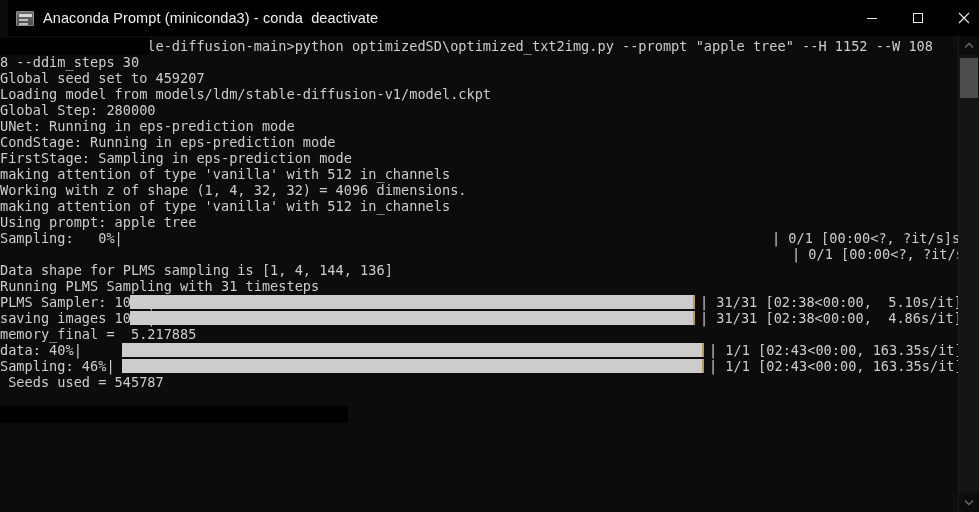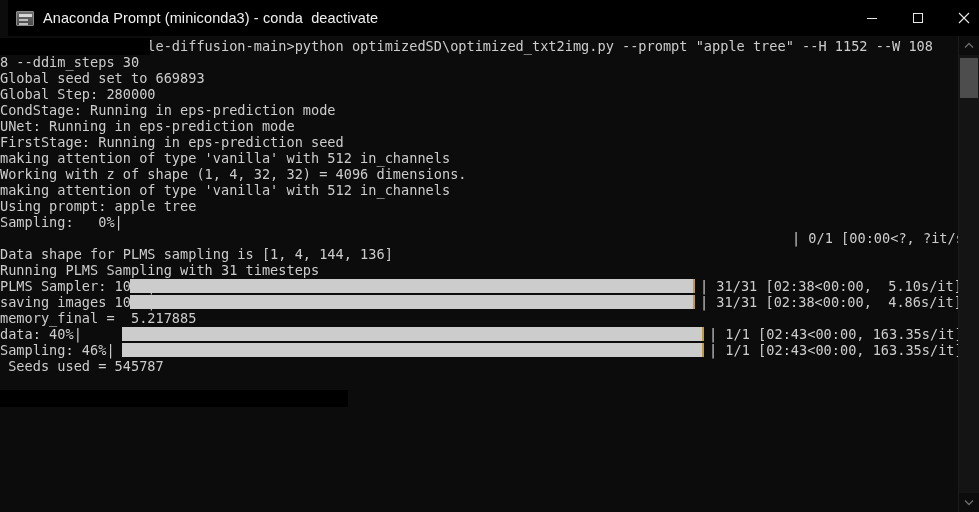--- a/index.html
+++ b/index.html
@@ -185,30 +185,31 @@
         <svg width="12" height="12" viewBox="0 0 12 12">
             <path d="M1 1 L11 11 M11 1 L1 11" stroke="currentColor" stroke-width="1.1" fill="none"></path>
           </svg>
       </div>
     </div>
   </div>
 
   <div id="console">
       <div class="line"><span class="txt">              stable-diffusion-main&gt;python optimizedSD\optimized_txt2img.py --prompt "apple tree" --H 1152 --W 108</span><div class="mask-inline" style="width: 150px;"></div></div>
       <div class="line"><span class="txt">8 --ddim_steps 30</span></div>
-      <div class="line"><span class="txt">Global seed set to 669893</span></div>
+      <div class="line"><span class="txt">Global seed set to 459207</span></div>
+      <div class="line"><span class="txt">Loading model from models/ldm/stable-diffusion-v1/model.ckpt</span></div>
       <div class="line"><span class="txt">Global Step: 280000</span></div>
+      <div class="line"><span class="txt">UNet: Running in eps-prediction mode</span></div>
       <div class="line"><span class="txt">CondStage: Running in eps-prediction mode</span></div>
-      <div class="line"><span class="txt">UNet: Running in eps-prediction mode</span></div>
-      <div class="line"><span class="txt">FirstStage: Running in eps-prediction seed</span></div>
+      <div class="line"><span class="txt">FirstStage: Sampling in eps-prediction mode</span></div>
       <div class="line"><span class="txt">making attention of type 'vanilla' with 512 in_channels</span></div>
       <div class="line"><span class="txt">Working with z of shape (1, 4, 32, 32) = 4096 dimensions.</span></div>
       <div class="line"><span class="txt">making attention of type 'vanilla' with 512 in_channels</span></div>
       <div class="line"><span class="txt">Using prompt: apple tree</span></div>
-      <div class="line"><span class="txt">Sampling:   0%|</span></div>
+      <div class="line"><span class="txt">Sampling:   0%|</span><span style="position: absolute; left: 772px; top: 0px; white-space: pre;">| 0/1 [00:00&lt;?, ?it/s]s</span></div>
       <div class="line"><span style="position: absolute; left: 779px; top: 0px; white-space: pre; margin-left: 13px;">| 0/1 [00:00&lt;?, ?it/s]</span></div>
       <div class="line"><span class="txt">Data shape for PLMS sampling is [1, 4, 144, 136]</span></div>
       <div class="line"><span class="txt">Running PLMS Sampling with 31 timesteps</span></div>
       <div class="line"><div class="pbar" style="left: 130px; width: 563px; background: rgb(204, 204, 204);"></div><div class="pbar-cap" style="left: 693px; background: rgb(193, 154, 67);"></div><span class="txt">PLMS Sampler: 100%|</span><span style="position: absolute; left: 700px; top: 0px; white-space: pre;">| 31/31 [02:38&lt;00:00,  5.10s/it]</span></div>
       <div class="line"><div class="pbar" style="left: 130px; width: 563px; background: rgb(204, 204, 204);"></div><div class="pbar-cap" style="left: 693px; background: rgb(193, 154, 67);"></div><span class="txt">saving images 100%|</span><span style="position: absolute; left: 700px; top: 0px; white-space: pre;">| 31/31 [02:38&lt;00:00,  4.86s/it]</span></div>
       <div class="line"><span class="txt">memory_final =  5.217885</span></div>
       <div class="line"><div class="pbar" style="left: 122px; width: 580px; background: rgb(204, 204, 204);"></div><div class="pbar-cap" style="left: 702px; background: rgb(193, 154, 67);"></div><span class="txt">data: 40%|</span><span style="position: absolute; left: 709px; top: 0px; white-space: pre;">| 1/1 [02:43&lt;00:00, 163.35s/it]</span></div>
       <div class="line"><div class="pbar" style="left: 122px; width: 580px; background: rgb(204, 204, 204);"></div><div class="pbar-cap" style="left: 702px; background: rgb(193, 154, 67);"></div><span class="txt">Sampling: 46%|</span><span style="position: absolute; left: 709px; top: 0px; white-space: pre;">| 1/1 [02:43&lt;00:00, 163.35s/it]</span></div>
       <div class="line"><span class="txt"> Seeds used = 545787</span></div>
       <div class="line"></div>

